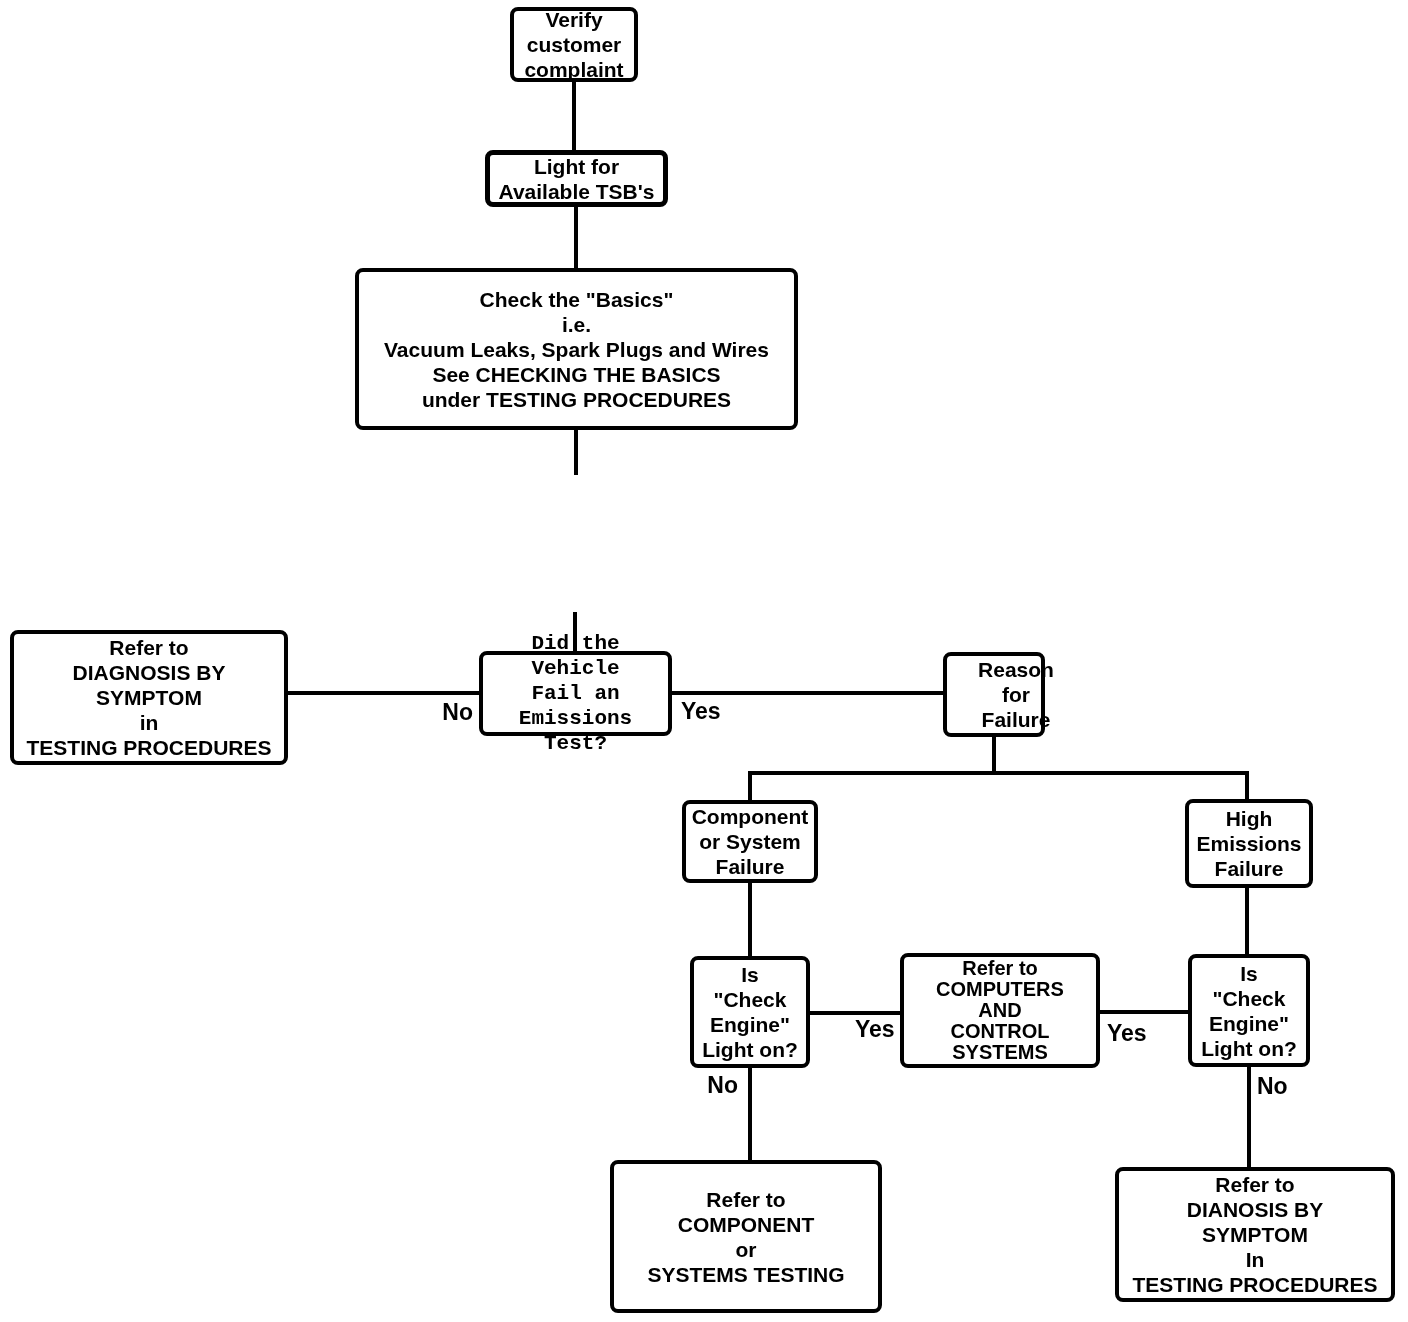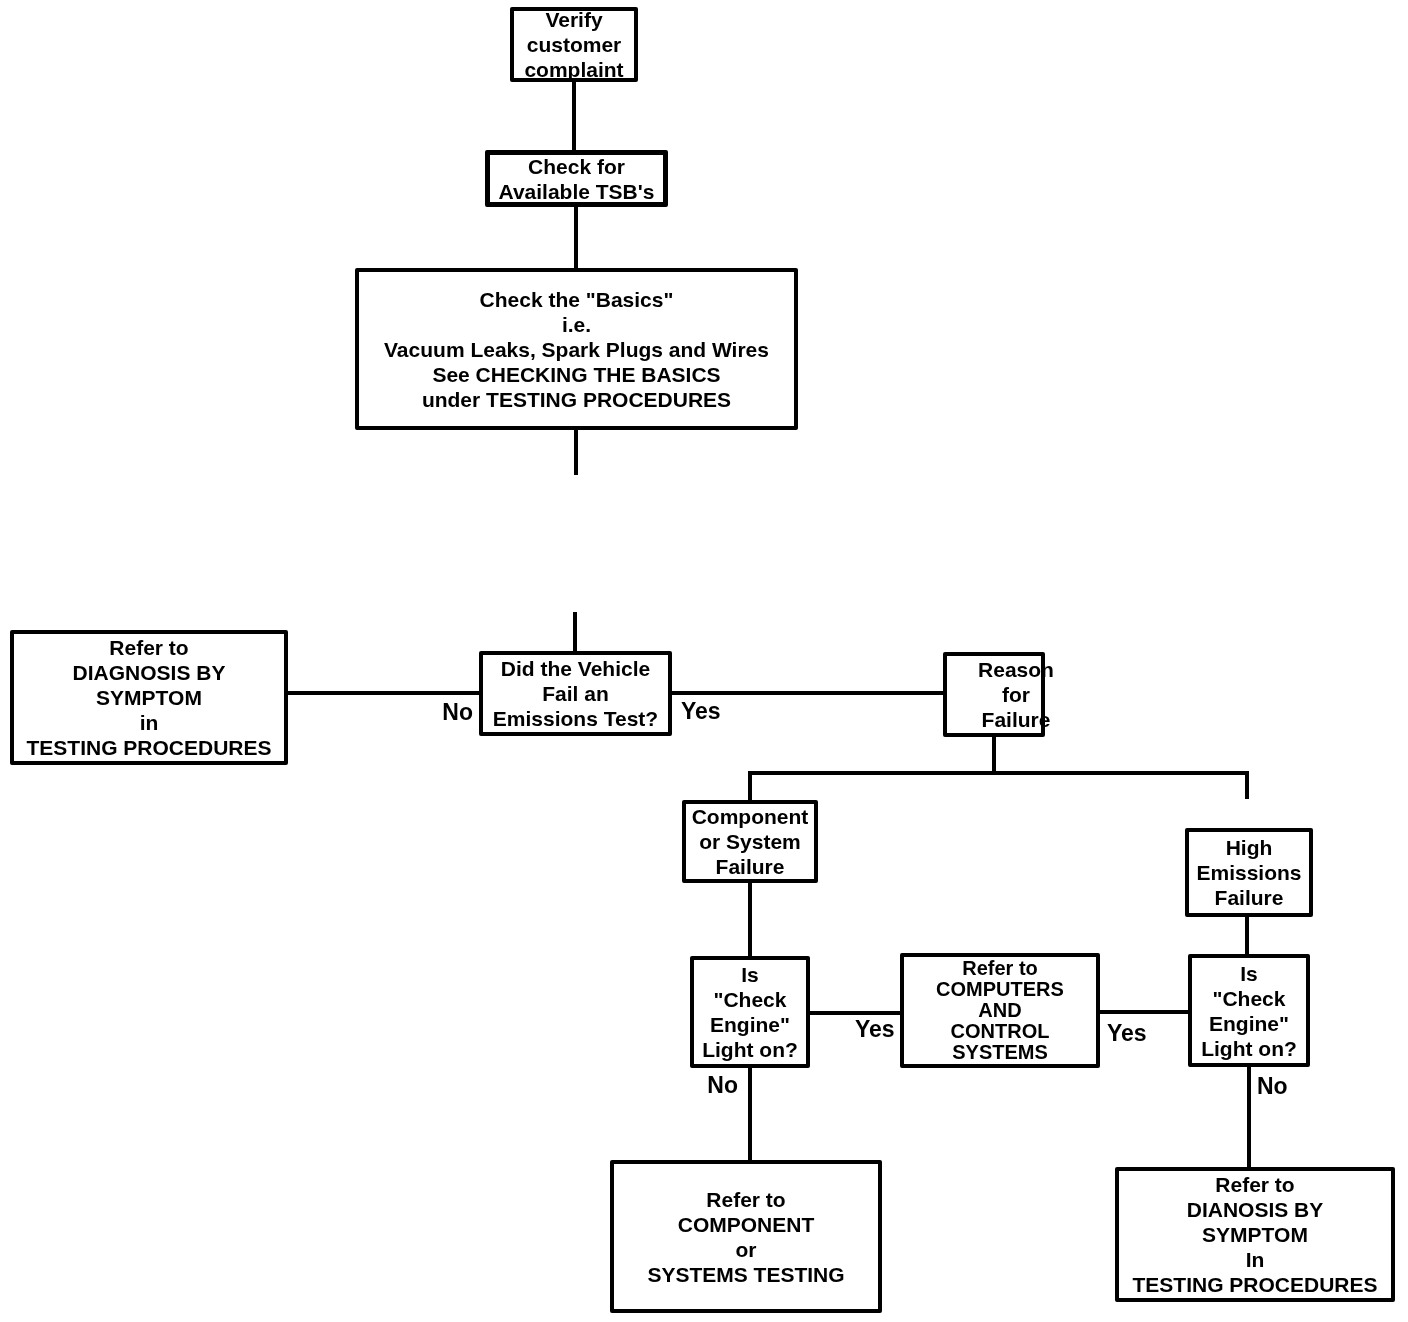--- a/index.html
+++ b/index.html
@@ -12,21 +12,21 @@
     width: 1408px;
     height: 1322px;
     background: #ffffff;
     font-family: "Liberation Sans", sans-serif;
     color: #000000;
   }
   .node {
     position: absolute;
     box-sizing: border-box;
     border: 4px solid #000000;
-    border-radius: 2px;
+    border-radius: 8px;
     background: #ffffff;
     display: flex;
     align-items: center;
     justify-content: center;
     text-align: center;
     font-weight: bold;
     font-size: 21px;
     line-height: 25px;
     white-space: pre-line;
     padding: 2px;
@@ -69,49 +69,49 @@
   <div class="line" style="left:1245px; top:888px; width:4px; height:66px;"></div>
   <div class="line" style="left:810px; top:1011px; width:90px; height:4px;"></div>
   <div class="line" style="left:1100px; top:1010px; width:88px; height:4px;"></div>
   <div class="line" style="left:748px; top:1068px; width:4px; height:92px;"></div>
   <div class="line" style="left:1247px; top:1067px; width:4px; height:100px;"></div>
 
   <div class="node" style="left:510px; top:7px; width:128px; height:75px;">Verify
 customer
 complaint</div>
 
-  <div class="node" style="left:485px; top:150px; width:183px; height:57px; border-width:5px;">Check for
+  <div class="node" style="left:485px; top:150px; width:183px; height:57px; border-width:5px;">Light for
 Available TSB's</div>
 
   <div class="node" style="left:355px; top:268px; width:443px; height:162px;">Check the "Basics"
 i.e.
 Vacuum Leaks, Spark Plugs and Wires
 See CHECKING THE BASICS
 under TESTING PROCEDURES</div>
 
 
   <div class="node" style="left:10px; top:630px; width:278px; height:135px;">Refer to
 DIAGNOSIS BY
 SYMPTOM
 in
 TESTING PROCEDURES</div>
 
-  <div class="node" style="left:479px; top:651px; width:193px; height:85px;">Did the Vehicle
+  <div class="node" style="left:479px; top:651px; width:193px; height:85px;font-family:Liberation Mono, monospace;">Did the Vehicle
 Fail an
 Emissions Test?</div>
 
   <div class="node" style="left:943px; top:652px; width:102px; height:85px;padding-left:46px;">Reason
 for
 Failure</div>
 
   <div class="node" style="left:682px; top:800px; width:136px; height:83px;">Component
 or System
 Failure</div>
 
-  <div class="node" style="left:1185px; top:828px; width:128px; height:89px;">High
+  <div class="node" style="left:1185px; top:799px; width:128px; height:89px;">High
 Emissions
 Failure</div>
 
   <div class="node" style="left:690px; top:956px; width:120px; height:112px;">Is
 "Check
 Engine"
 Light on?</div>
 
   <div class="node compact" style="left:900px; top:953px; width:200px; height:115px;">Refer to
 COMPUTERS

